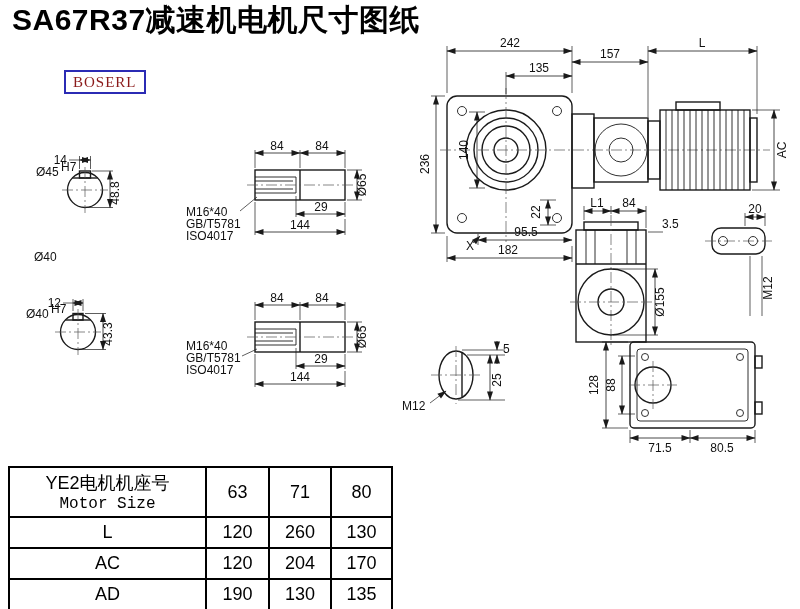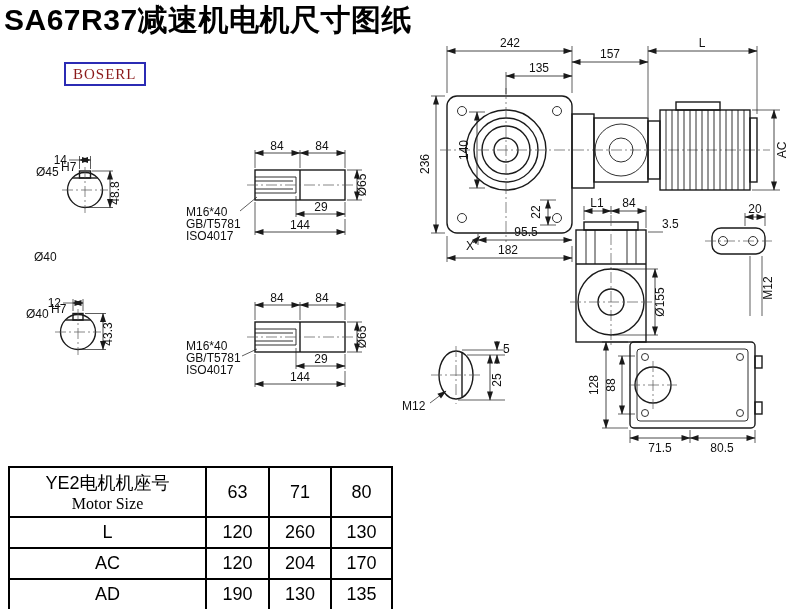--- a/index.html
+++ b/index.html
@@ -1,32 +1,32 @@
 <!DOCTYPE html>
 <html><head>
 <meta charset="utf-8">
 <style>
   * { margin:0; padding:0; box-sizing:border-box; }
   html,body { width:800px; height:609px; }
   body { background:#fff; font-family:"Liberation Sans",sans-serif; position:relative; overflow:hidden; color:#000; }
-  .page-title { position:absolute; left:4px; top:0px; font-size:30px; font-weight:bold; letter-spacing:0.5px; white-space:nowrap; }
-  .brand { position:absolute; left:64px; top:62px; border:2px solid #2b2bb4; color:#8b1a1a;
+  .page-title { position:absolute; left:12px; top:0px; font-size:30px; font-weight:bold; letter-spacing:0.5px; white-space:nowrap; }
+  .brand { position:absolute; left:64px; top:70px; border:2px solid #2b2bb4; color:#8b1a1a;
            font-family:"Liberation Serif",serif; font-size:15px; line-height:20px; padding:0 7px; letter-spacing:1px; }
   svg.drawing { position:absolute; left:0; top:0; }
   svg text { font-family:"Liberation Sans",sans-serif; font-size:12px; fill:#111; }
   .ol { fill:none; stroke:#1a1a1a; stroke-width:1.4; }
   .tl { fill:none; stroke:#1a1a1a; stroke-width:0.9; }
   .cl { fill:none; stroke:#555; stroke-width:0.7; stroke-dasharray:11 3 2 3; }
   .w  { stroke:#1a1a1a; stroke-width:0.7; fill:none; }
   .d  { stroke:#1a1a1a; stroke-width:0.8; fill:none; }
   table.spec { position:absolute; left:8px; top:466px; border-collapse:collapse; table-layout:fixed; }
   table.spec th, table.spec td { border:2px solid #000; text-align:center; vertical-align:middle;
     font-size:18px; font-weight:normal; padding:0; height:31px; }
   table.spec tr.hdr th, table.spec tr.hdr td { height:50px; }
-  .hdr-en { font-family:Liberation Serif, serif; font-size:16px; }
+  .hdr-en { font-family:Liberation Mono, monospace; font-size:16px; }
   .c0 { width:197px; } .c1 { width:63px; } .c2 { width:62px; } .c3 { width:61px; }
 </style>
 </head>
 <body>
 
 <svg class="drawing" width="800" height="465" viewBox="0 0 800 465">
   <defs>
     <marker id="ar" markerWidth="10" markerHeight="10" refX="9" refY="5" orient="auto-start-reverse" markerUnits="userSpaceOnUse">
       <path d="M0.5,2 L9.5,5 L0.5,8 z" fill="#1a1a1a"></path>
     </marker>

